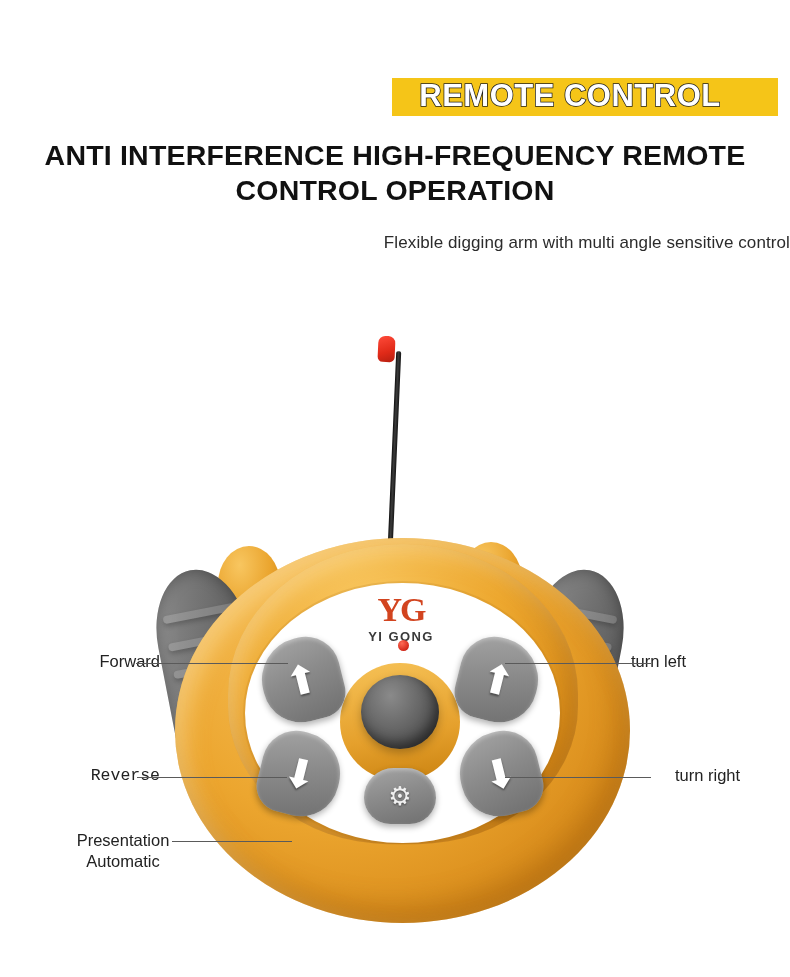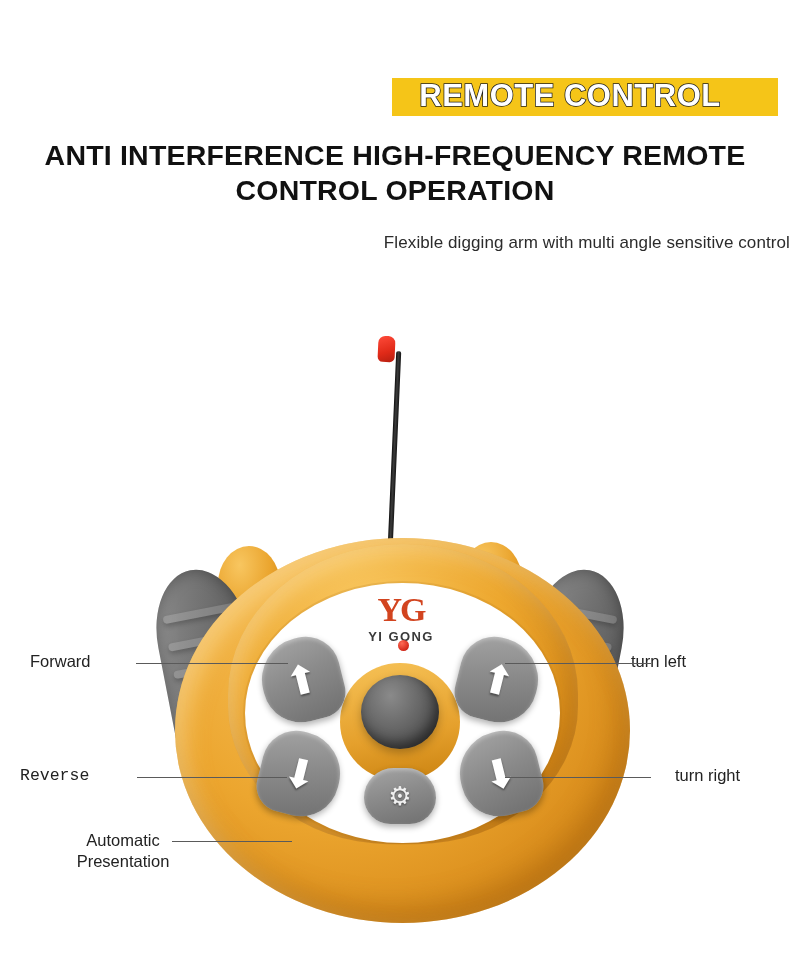--- a/index.html
+++ b/index.html
@@ -297,21 +297,21 @@
   }
 
   
   .callout {
     position: absolute;
     font-size: 16.5px;
     color: #222222;
     white-space: nowrap;
   }
   .callout.right-side { text-align: left; }
-  .callout.left-side  { }
+  .callout.left-side  { text-align: right; }
   .lead {
     position: absolute;
     height: 1px;
     background: #5a5a5a;
   }
   .callout-multiline {
     position: absolute;
     font-size: 16.5px;
     color: #222222;
     line-height: 21px;
@@ -382,22 +382,22 @@
   </div>
 </div>
 
 <div class="callout left-side" style="left:30px; top:652px; width:130px;">Forward</div>
 <div class="lead" style="left:136px; top:663px; width:152px;"></div>
 
 <div class="callout left-side" style="left:20px; top:766px; width:140px;font-family:Liberation Mono, monospace;">Reverse</div>
 <div class="lead" style="left:137px; top:777px; width:150px;"></div>
 
 <div class="callout-multiline" style="left:48px; top:830px; width:150px;">
+  <div>Presentation</div>
   <div>Automatic</div>
-  <div>Presentation</div>
 </div>
 <div class="lead" style="left:172px; top:841px; width:120px;"></div>
 
 <div class="callout right-side" style="left:631px; top:652px; width:130px;">turn left</div>
 <div class="lead" style="left:505px; top:663px; width:146px;"></div>
 
 <div class="callout right-side" style="left:675px; top:766px; width:130px;">turn right</div>
 <div class="lead" style="left:505px; top:777px; width:146px;"></div>
 
 </body></html>

